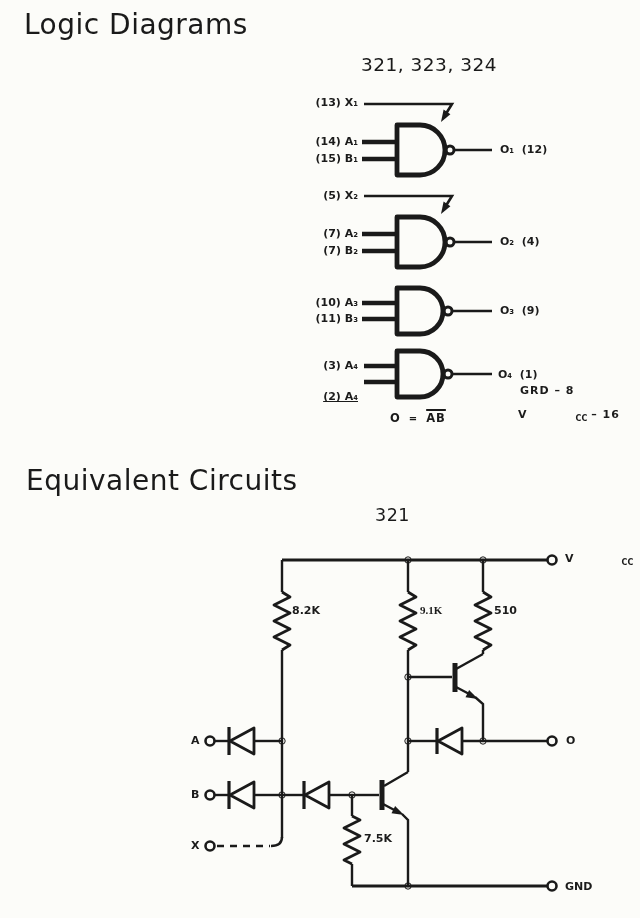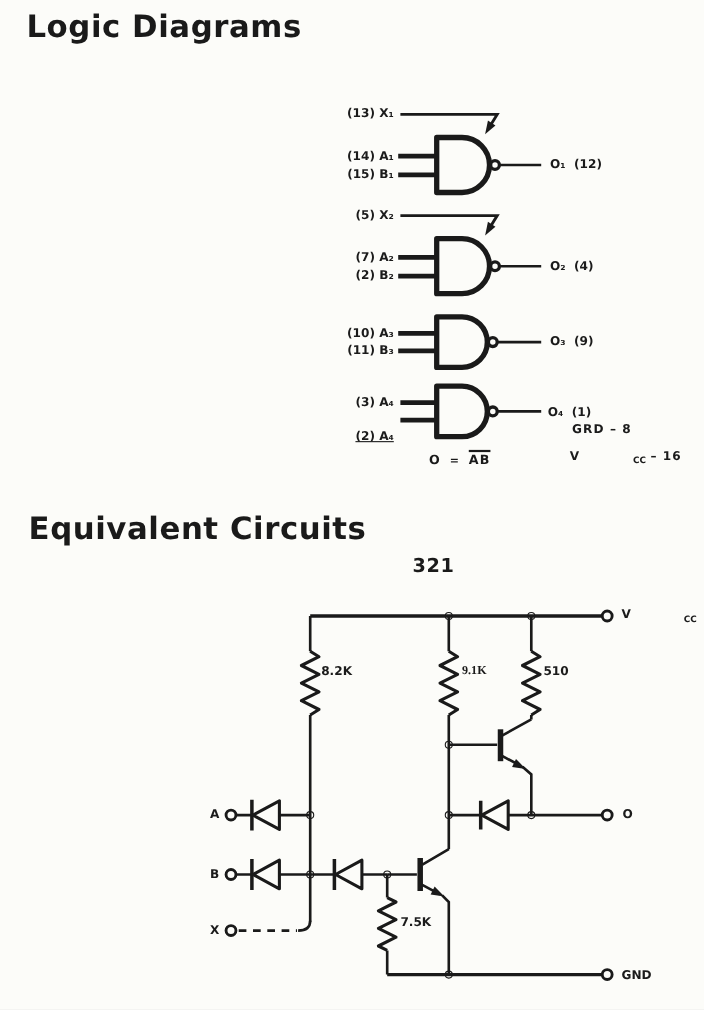--- a/index.html
+++ b/index.html
@@ -18,36 +18,37 @@
   .bar{stroke-width:3.2px;}
   .tbar{stroke-width:5px;}
   .tri{stroke-width:2.8px;stroke-linejoin:round;}
   .dot{fill:#1a1a1a;stroke:none;}
   .arrow{fill:#1a1a1a;stroke:none;}
   .term{stroke-width:2.6px;fill:#fcfcf9;}
   .dash{stroke-width:2.6px;stroke-dasharray:7 6;}
   .lbl{position:absolute;font-weight:bold;font-size:11px;line-height:13px;
        white-space:pre;color:#1b1b1b;}
   .pin{right:282px;text-align:center;}
-  .big{position:absolute;font-weight:bold;letter-spacing:.5px;white-space:pre;}
+  .big{position:absolute;font-weight:normal;letter-spacing:.5px;white-space:pre;}
   .title{font-size:28px;line-height:34px;}
   .parts{font-size:18.5px;}
   .parts2{font-size:17.5px;}
   .sub{font-size:8px;vertical-align:-2.5px;letter-spacing:0;padding-left:48px;}
   .note{letter-spacing:1px;}
   .eq{position:absolute;left:390px;top:411px;font-weight:bold;font-size:11.5px;}
   .eq .rel{margin:0 9px;font-size:10px;}
   .over{text-decoration:overline;text-decoration-thickness:1.6px;letter-spacing:1px;}
 </style>
 </head>
 <body>
 
 <div class="page">
 
   <div class="big title" style="left:24px;top:8px;">Logic Diagrams</div>
+  <div class="big parts" style="left:361px;top:54px;">321, 323, 324</div>
   <div class="big title" style="left:26px;top:464px;">Equivalent Circuits</div>
   <div class="big parts2" style="left:375px;top:505px;">321</div>
 
   <svg class="schem" width="640" height="918" viewBox="0 0 640 918">
 
     <g>
       <path class="wire" style="stroke-width:2.6px" d="M364,104 L452,104 L445.5,114.5"></path>
       <polygon class="arrow" points="441,122 450.4,114.2 443.6,109.6"></polygon>
       <path class="thick" d="M362,142 H397 M362,159 H397"></path>
       <path class="gatebody" d="M397,125 L420,125 A25,25 0 0 1 420,175 L397,175 Z"></path>
@@ -161,21 +162,21 @@
     </g>
   </svg>
 
   <div class="lbl pin" style="top:96px;">(13) X₁</div>
   <div class="lbl pin" style="top:135px;margin-left:28px;">(14) A₁</div>
   <div class="lbl pin" style="top:152px;">(15) B₁</div>
   <div class="lbl" style="left:500px;top:143px;">O₁  (12)</div>
 
   <div class="lbl pin" style="top:189px;">(5) X₂</div>
   <div class="lbl pin" style="top:227px;">(7) A₂</div>
-  <div class="lbl pin" style="top:244px;">(2) B₂</div>
+  <div class="lbl pin" style="top:244px;">(7) B₂</div>
   <div class="lbl" style="left:500px;top:235px;">O₂  (4)</div>
 
   <div class="lbl pin" style="top:296px;">(10) A₃</div>
   <div class="lbl pin" style="top:312px;">(11) B₃</div>
   <div class="lbl" style="left:500px;top:304px;">O₃  (9)</div>
 
   <div class="lbl pin" style="top:359px;">(3) A₄</div>
   <div class="lbl pin" style="top:390px;text-decoration:underline;">(2) A₄</div>
   <div class="lbl" style="left:498px;top:368px;">O₄  (1)</div>
 

